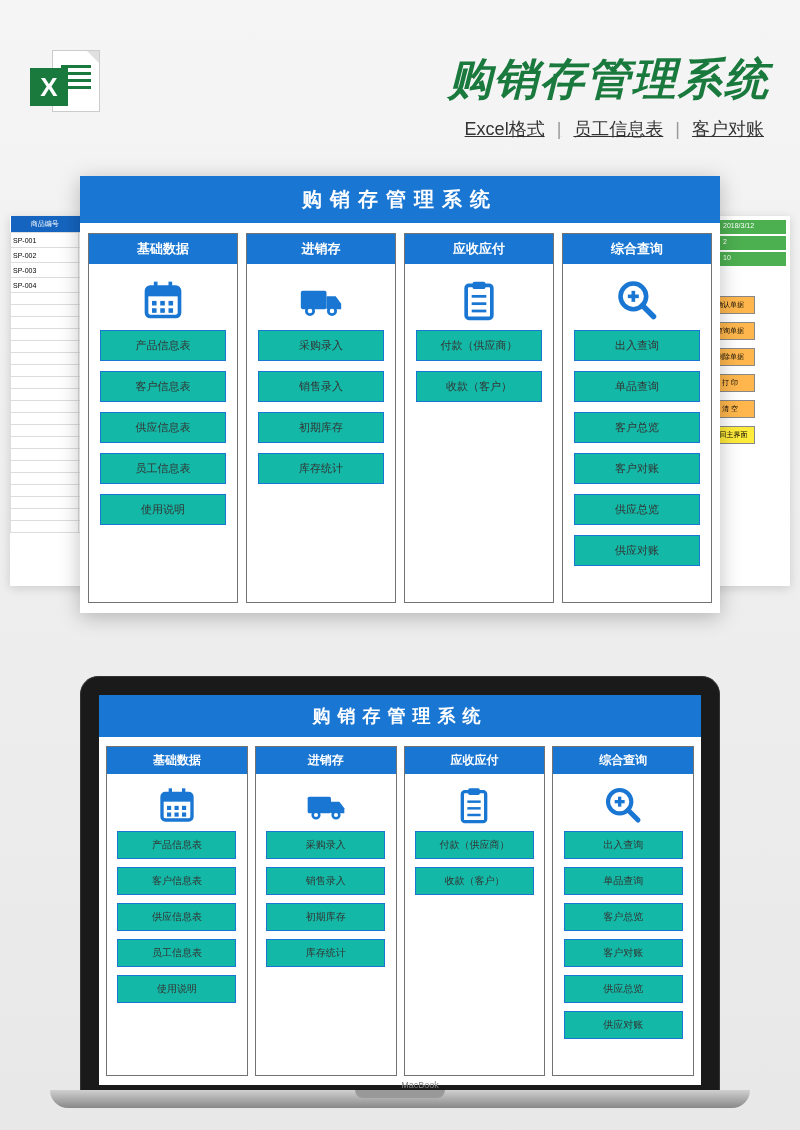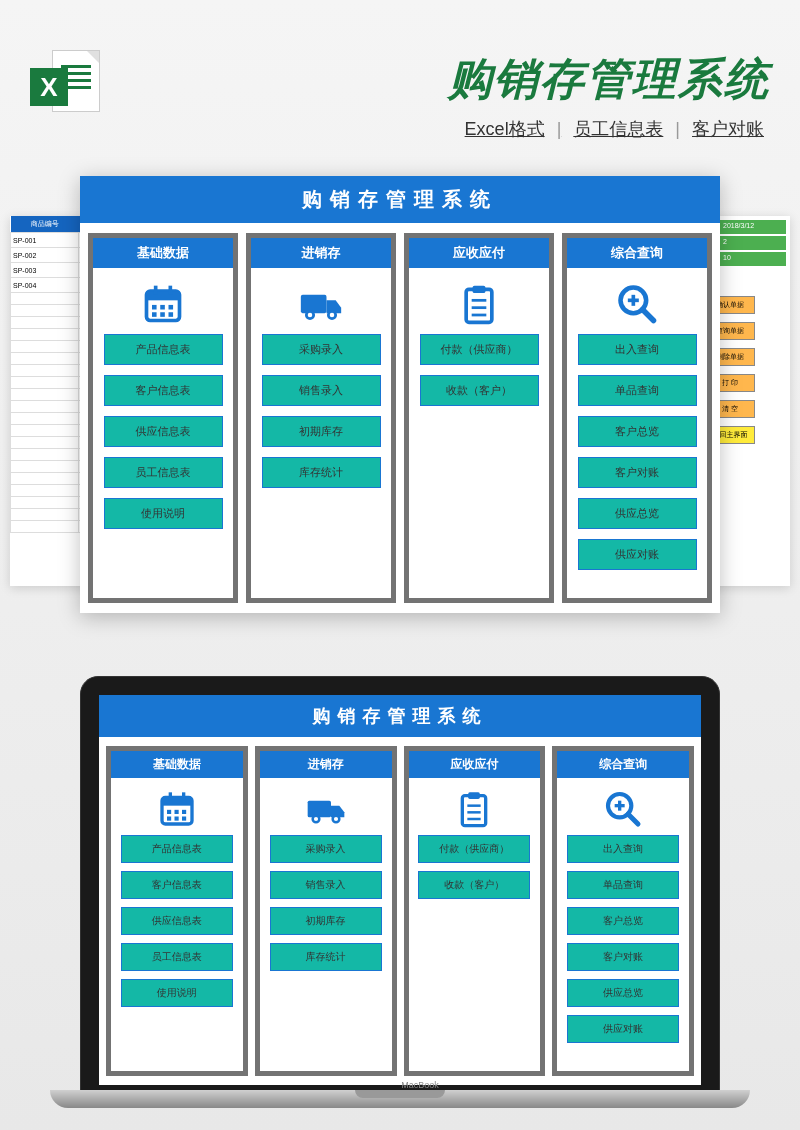--- a/index.html
+++ b/index.html
@@ -176,21 +176,21 @@
   padding: 10px 0;
   letter-spacing: 8px;
 }
 .columns {
   display: flex;
   padding: 10px 8px 0 8px;
   gap: 8px;
 }
 .col {
   flex: 1;
-  border: 5px solid #737373;
+  border: 1px solid #737373;
   display: flex;
   flex-direction: column;
   align-items: center;
   padding-bottom: 8px;
   min-height: 370px;
 }
 .col-header {
   background: #1976d2;
   color: #fff;
   width: 100%;

